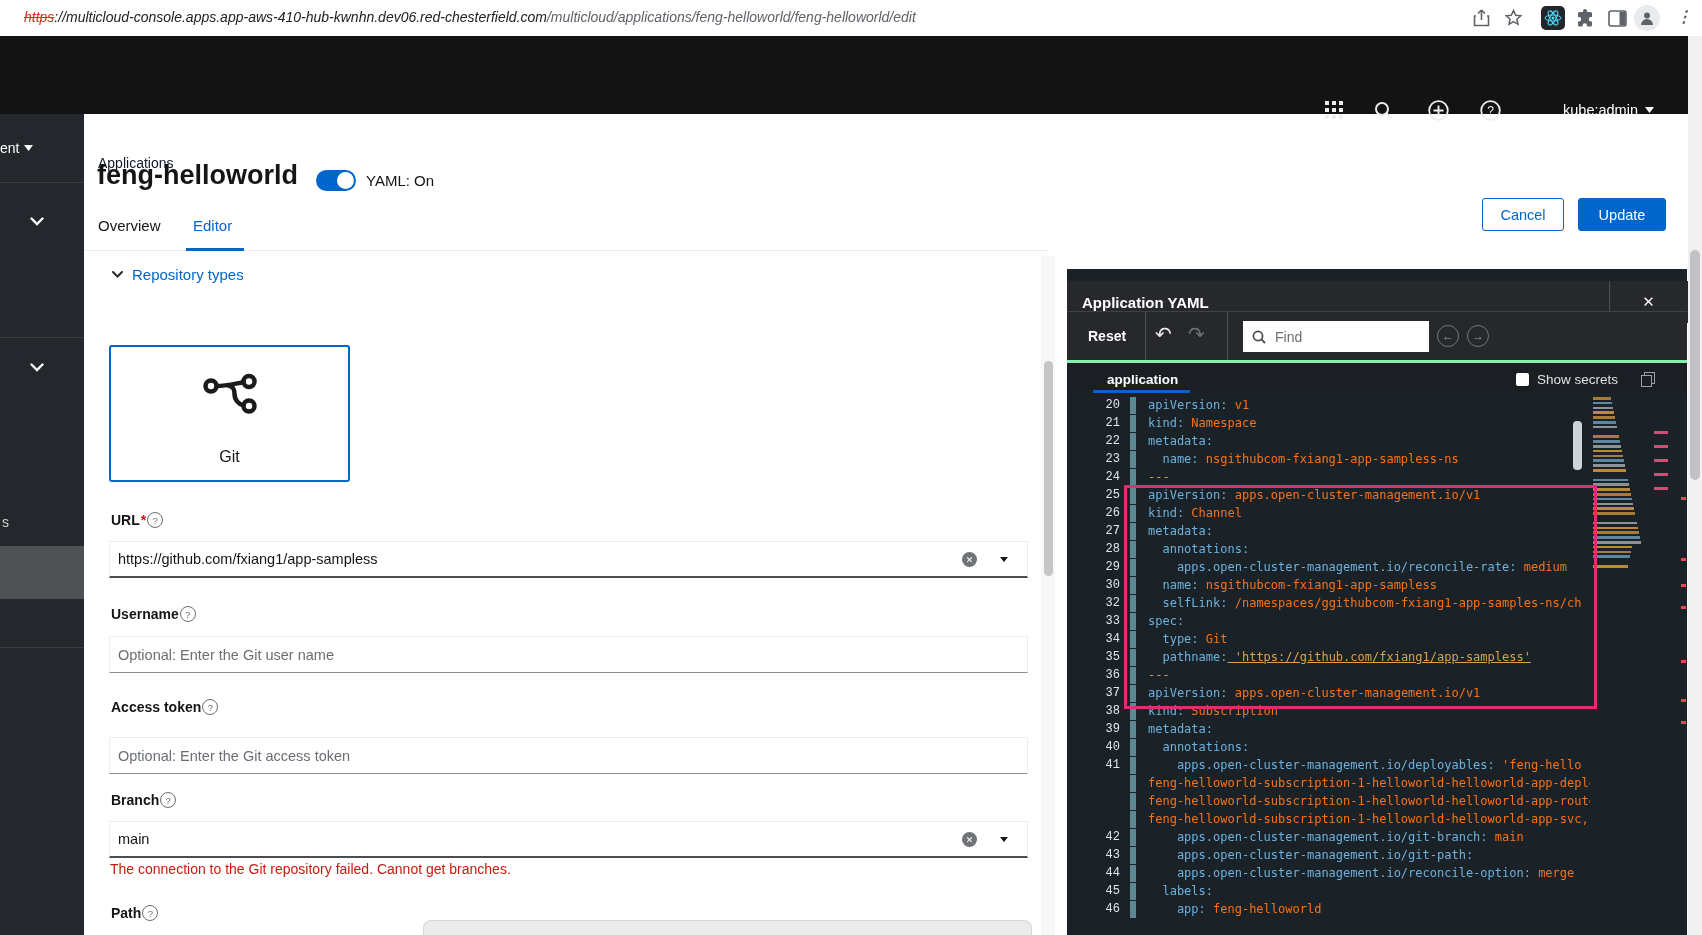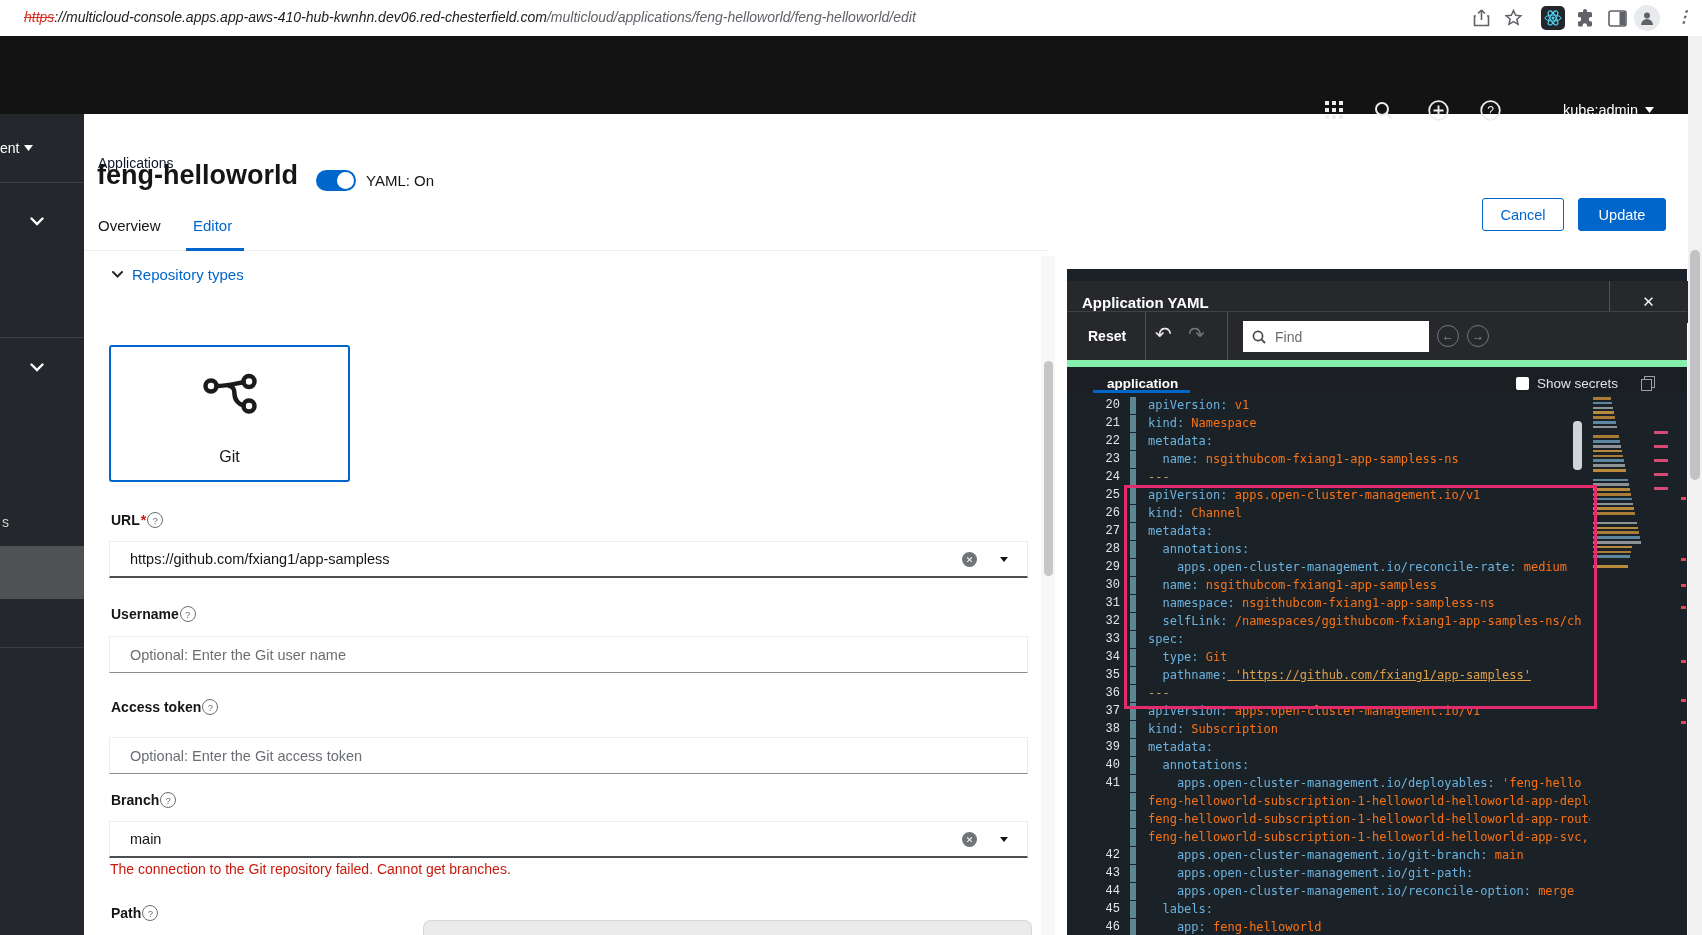--- a/index.html
+++ b/index.html
@@ -43,21 +43,21 @@
   
   #section-toggle{left:112px;top:266px;display:flex;align-items:center;gap:9px;font-size:15px;color:#0066cc;}
   #git-card{left:109px;top:345px;width:237px;height:133px;background:#fff;border:2px solid #0066cc;border-radius:3px;}
   #git-card .gicon{position:absolute;left:50%;top:26px;transform:translateX(-50%);}
   #git-card .glabel{position:absolute;left:0;right:0;bottom:14px;text-align:center;font-size:16px;color:#151515;}
   .flabel{display:flex;align-items:center;gap:1px;font-size:14px;font-weight:700;color:#151515;}
   .req{color:#c9190b;font-weight:700;}
   .help{width:14px;height:14px;border:1px solid #6a6e73;border-radius:50%;color:#6a6e73;
         font-size:9.5px;font-weight:400;display:flex;align-items:center;justify-content:center;}
   .tinput{left:109px;width:919px;height:37px;box-sizing:border-box;background:#fff;
-          border:1px solid #ededed;border-bottom:1px solid #8a8d90;padding:0 70px 0 20px;
+          border:1px solid #ededed;border-bottom:1px solid #8a8d90;padding:0 70px 0 8px;
           font-family:"Liberation Sans",sans-serif;font-size:14.5px;color:#151515;outline:none;}
   .tinput.strong{border-bottom:2px solid #4c4f52;}
   .tinput::placeholder{color:#6a6e73;opacity:1;}
   .clear-ic{width:15px;height:15px;border-radius:50%;background:#707377;color:#fff;font-size:9px;
             display:flex;align-items:center;justify-content:center;}
   .caret-dn{width:0;height:0;border-left:4.5px solid transparent;border-right:4.5px solid transparent;border-top:5.5px solid #151515;}
   #branch-error{left:110px;top:861px;font-size:14px;color:#c9190b;}
   #path-popover{left:423px;top:920px;width:607px;height:15px;background:#ebebeb;border:1px solid #d7d7d7;border-bottom:none;border-radius:8px 8px 0 0;}
   #form-scrollbar{left:1041px;top:256px;width:14px;height:679px;background:#f7f7f7;}
   #form-scroll-thumb{left:1044px;top:361px;width:9px;height:215px;border-radius:4.5px;background:#c6c6c6;}
@@ -70,21 +70,21 @@
   #panel-toolbar{left:0;top:42px;width:620px;height:49px;background:#26282c;border-top:1px solid #3e4146;position:absolute;box-sizing:border-box;}
   #reset-btn{position:absolute;left:21px;top:0;height:48px;display:flex;align-items:center;font-size:14px;font-weight:600;color:#fff;}
   .tb-sep{position:absolute;top:0;width:1px;height:48px;background:#4f5255;}
   #undo-btn{position:absolute;left:88px;top:10px;font-size:20px;color:#e8e8e8;}
   #redo-btn{position:absolute;left:121px;top:10px;font-size:20px;color:#6f7479;}
   #find-box{position:absolute;left:176px;top:9px;width:186px;height:31px;background:#fff;display:flex;align-items:center;}
   #find-input{border:none;outline:none;flex:1;font-family:"Liberation Sans",sans-serif;font-size:14px;color:#151515;background:transparent;min-width:0;}
   #find-input::placeholder{color:#6a6e73;opacity:1;}
   .circ-btn{position:absolute;top:13px;width:22px;height:22px;border:1px solid #72767b;border-radius:50%;
             color:#9ca0a5;font-size:12px;display:flex;align-items:center;justify-content:center;box-sizing:border-box;}
-  #panel-tabrow{left:0;top:91px;width:620px;height:33px;background:#1b1e22;border-top:7px solid #86efac;position:absolute;box-sizing:border-box;}
+  #panel-tabrow{left:0;top:91px;width:620px;height:33px;background:#1b1e22;border-top:3px solid #86efac;position:absolute;box-sizing:border-box;}
   #app-tab{position:absolute;left:40px;top:0;height:32px;display:flex;align-items:center;font-size:13.5px;font-weight:700;color:#fff;}
   #app-tab-underline{position:absolute;left:26px;bottom:0;width:97px;height:3px;background:#0066cc;}
   #secrets-cb{position:absolute;left:449px;top:10px;width:13px;height:13px;appearance:none;background:#fff;border-radius:2px;margin:0;}
   #secrets-label{position:absolute;left:470px;top:9px;font-size:13.5px;color:#dfe1e4;}
   .copy-ic{position:absolute;left:574px;top:9px;width:14px;height:15px;}
   .copy-ic i{position:absolute;border:1.4px solid #9da1a6;background:#1b1e22;display:block;}
   .copy-ic i.b{left:0;bottom:0;width:9px;height:10px;}
   .copy-ic i.f{right:0;top:0;width:9px;height:10px;}
   
   #code-area{left:0;top:124px;width:620px;height:542px;position:absolute;overflow:hidden;}
@@ -370,25 +370,20 @@
         </div>
         <div class="crow">
           <span class="cln">29</span>
           <span class="cbar"></span>
           <span class="ctext"><span class="ck">    apps.open-cluster-management.io/reconcile-rate:</span><span class="cv"> medium</span></span>
         </div>
         <div class="crow">
           <span class="cln">30</span>
           <span class="cbar"></span>
           <span class="ctext"><span class="ck">  name:</span><span class="cv"> nsgithubcom-fxiang1-app-sampless</span></span>
-        </div>
-        <div class="crow">
-          <span class="cln">31</span>
-          <span class="cbar"></span>
-          <span class="ctext"><span class="ck">  namespace:</span><span class="cv"> nsgithubcom-fxiang1-app-sampless-ns</span></span>
         </div>
         <div class="crow">
           <span class="cln">32</span>
           <span class="cbar"></span>
           <span class="ctext"><span class="ck">  selfLink:</span><span class="cv"> /namespaces/ggithubcom-fxiang1-app-samples-ns/ch</span></span>
         </div>
         <div class="crow">
           <span class="cln">33</span>
           <span class="cbar"></span>
           <span class="ctext"><span class="ck">spec:</span></span>

